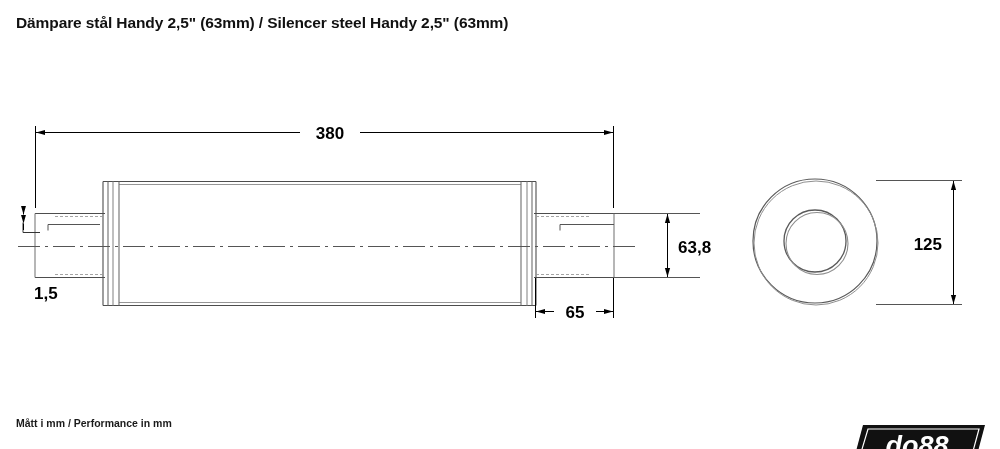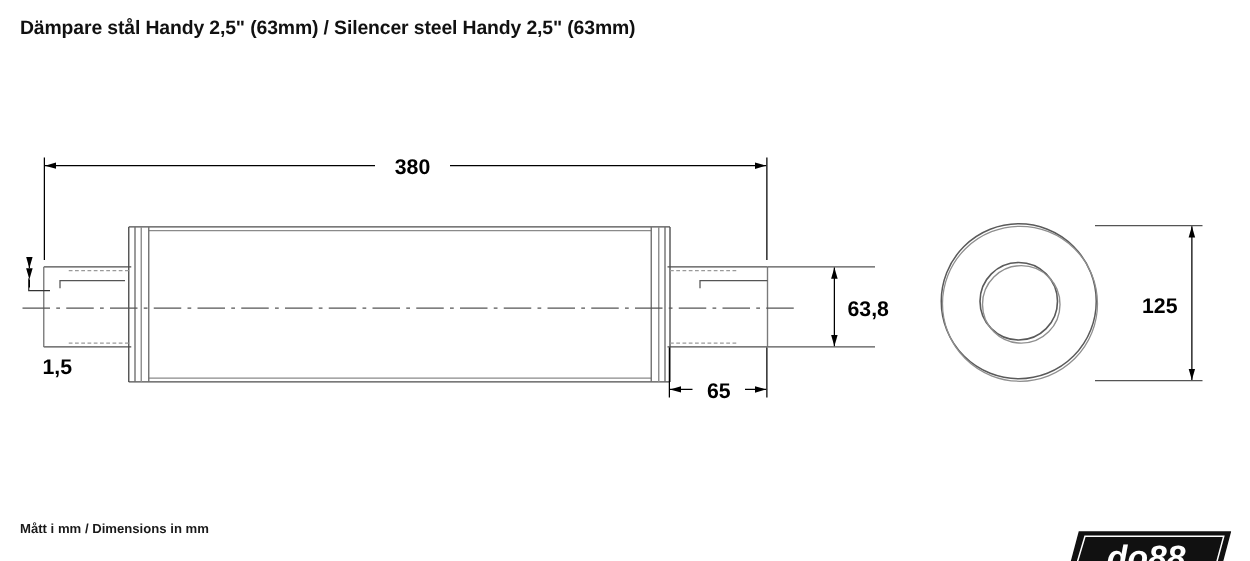--- a/index.html
+++ b/index.html
@@ -143,21 +143,21 @@
   </g>
 
   <g stroke="#000" fill="none" stroke-width="1">
     <line x1="876" y1="180.5" x2="962" y2="180.5" stroke="#555"></line>
     <line x1="876" y1="304.5" x2="962" y2="304.5" stroke="#555"></line>
     <line x1="953.5" y1="181" x2="953.5" y2="304" marker-start="url(#arrR)" marker-end="url(#arrL)"></line>
   </g>
   <text class="dimtext" x="942" y="250" text-anchor="end">125</text>
 </svg>
 
-<div class="footer-note">Mått i mm / Dimensions in mm</div>
+<div class="footer-note">Mått i mm / Performance in mm</div>
 
 <div class="logo">
   <svg width="134" height="48" viewBox="0 0 134 48" xmlns="http://www.w3.org/2000/svg">
 
     <polygon points="12,1 134,1 122,46 0,46" fill="#111111"></polygon>
     <polygon points="17,5 128,5 118,42 6,42" fill="none" stroke="#ffffff" stroke-width="1.2"></polygon>
     <text x="66" y="31" text-anchor="middle" font-family="'Liberation Sans', sans-serif" font-size="27" font-weight="bold" font-style="italic" fill="#ffffff">do88</text>
     <text x="64" y="41" text-anchor="middle" font-family="'Liberation Sans', sans-serif" font-size="9.5" font-weight="bold" font-style="italic" letter-spacing="0.5" fill="#ffffff">Performance</text>
   </svg>
 </div>

